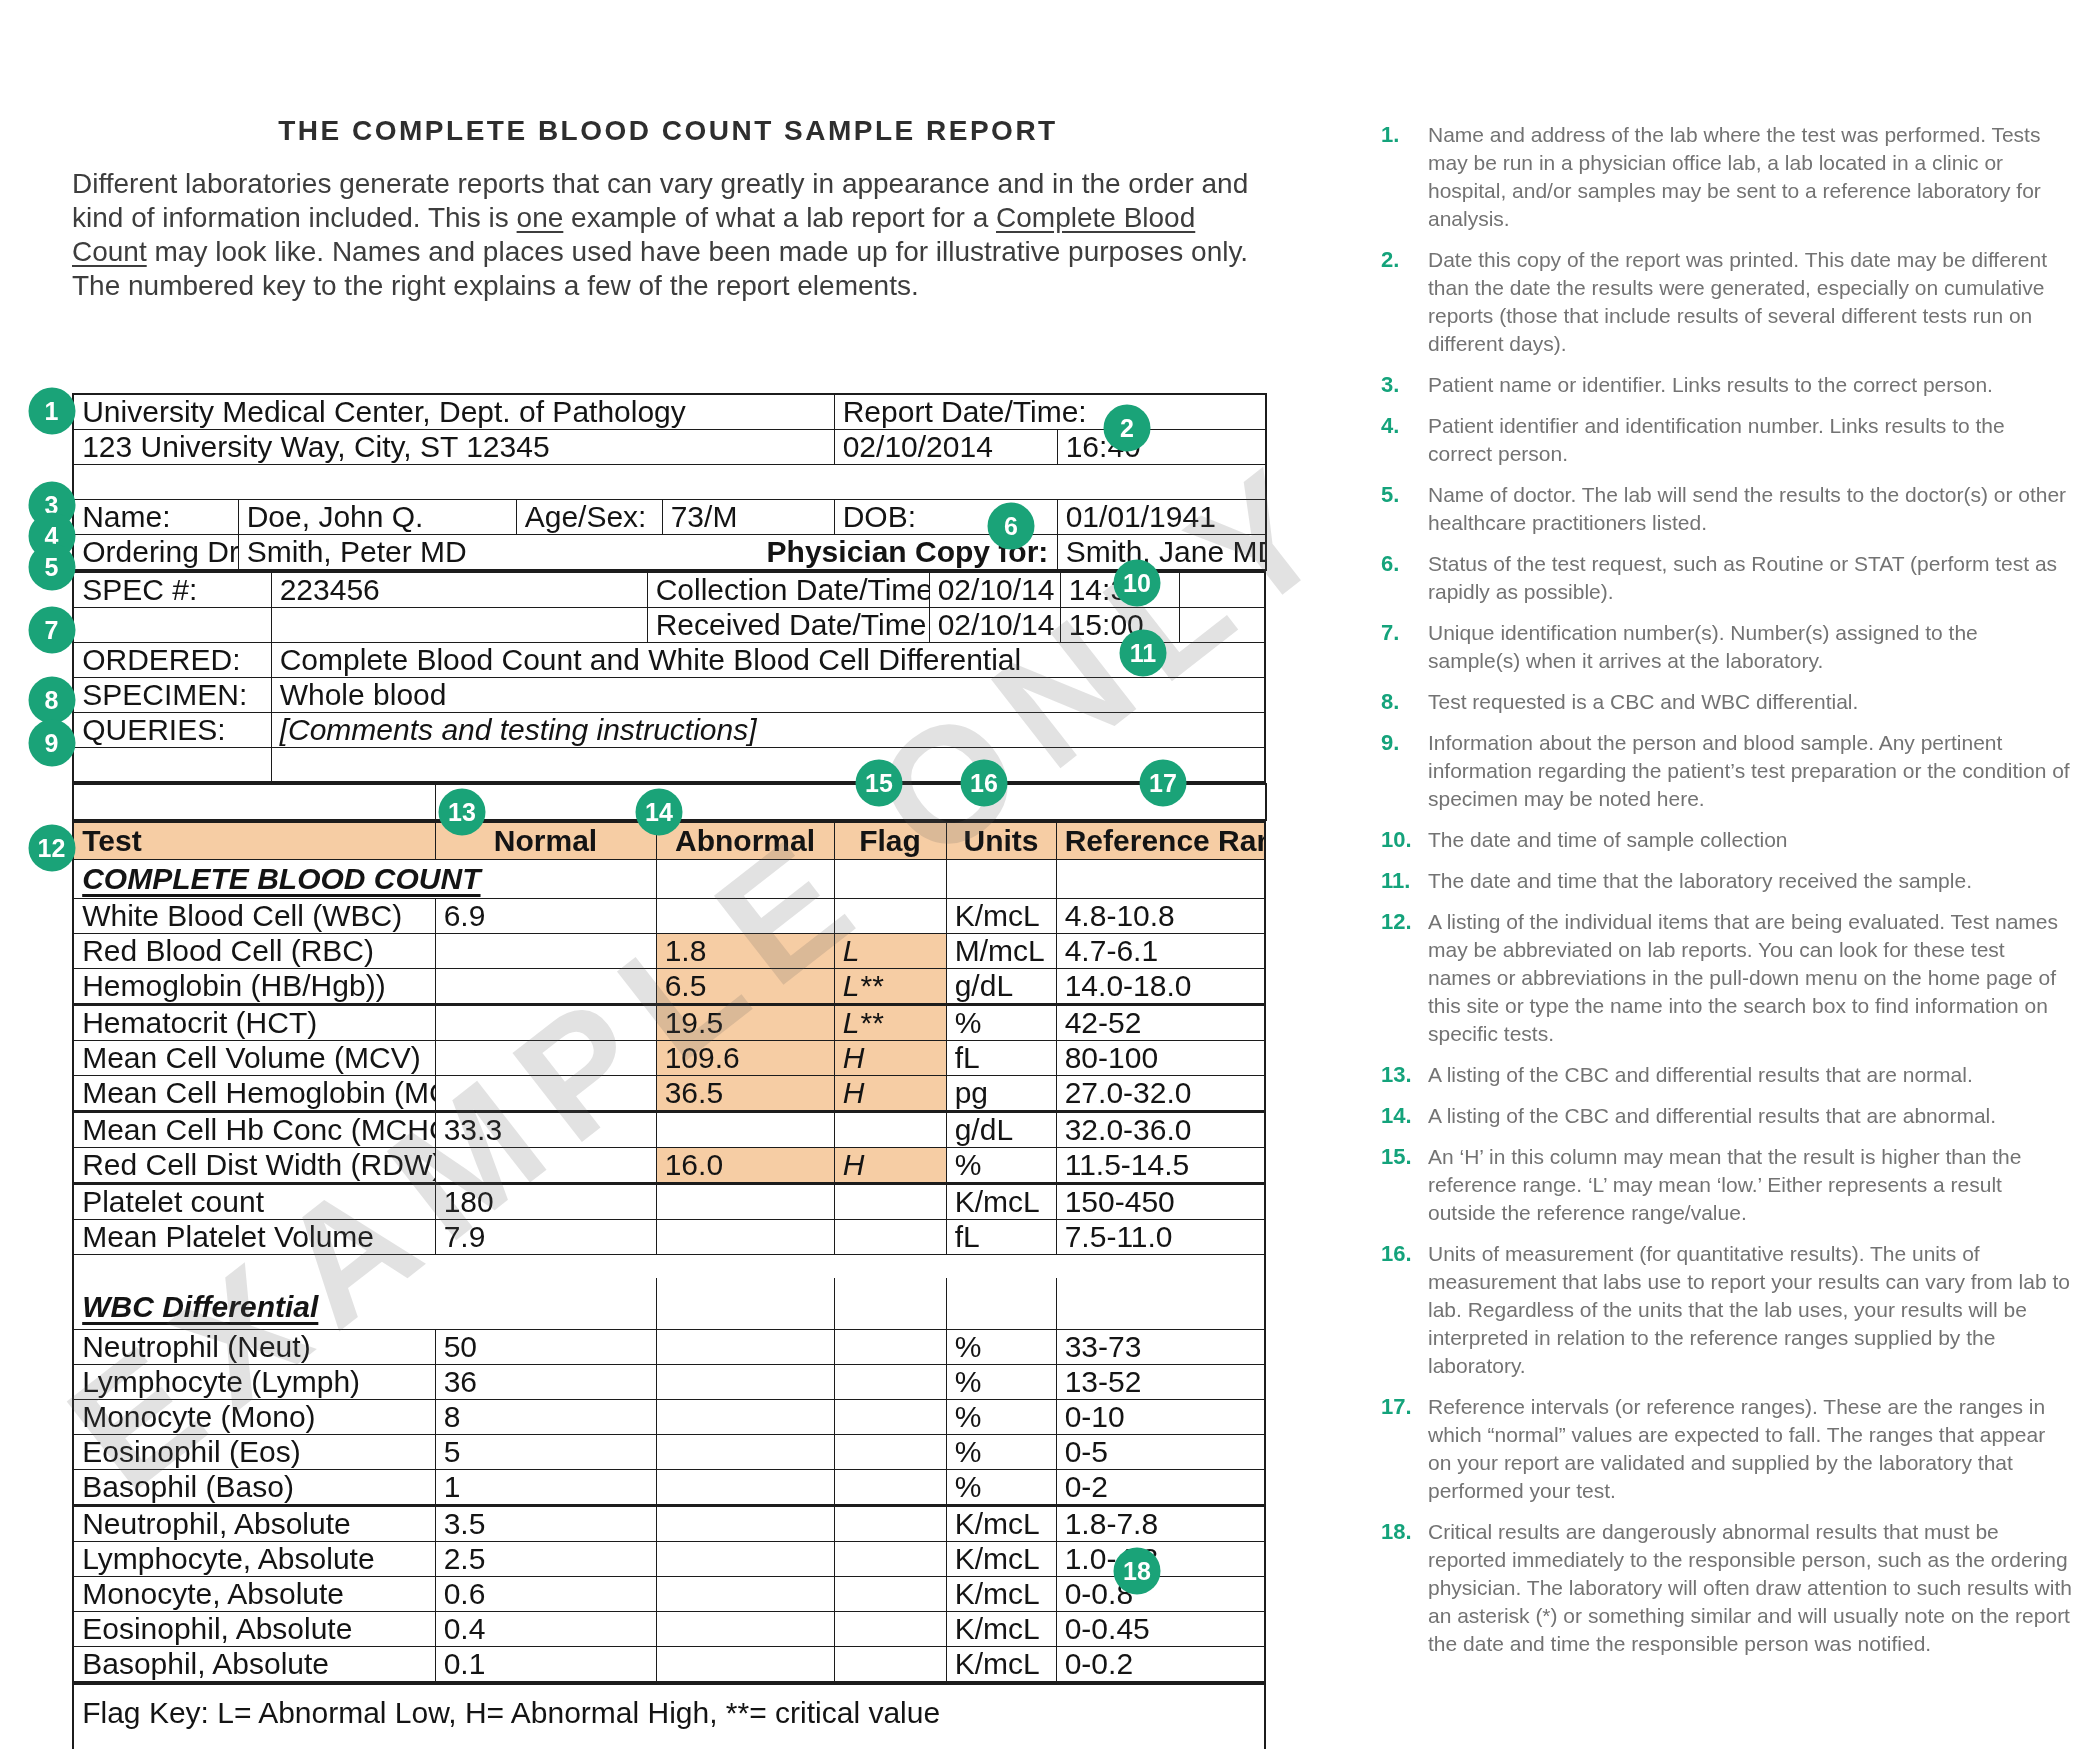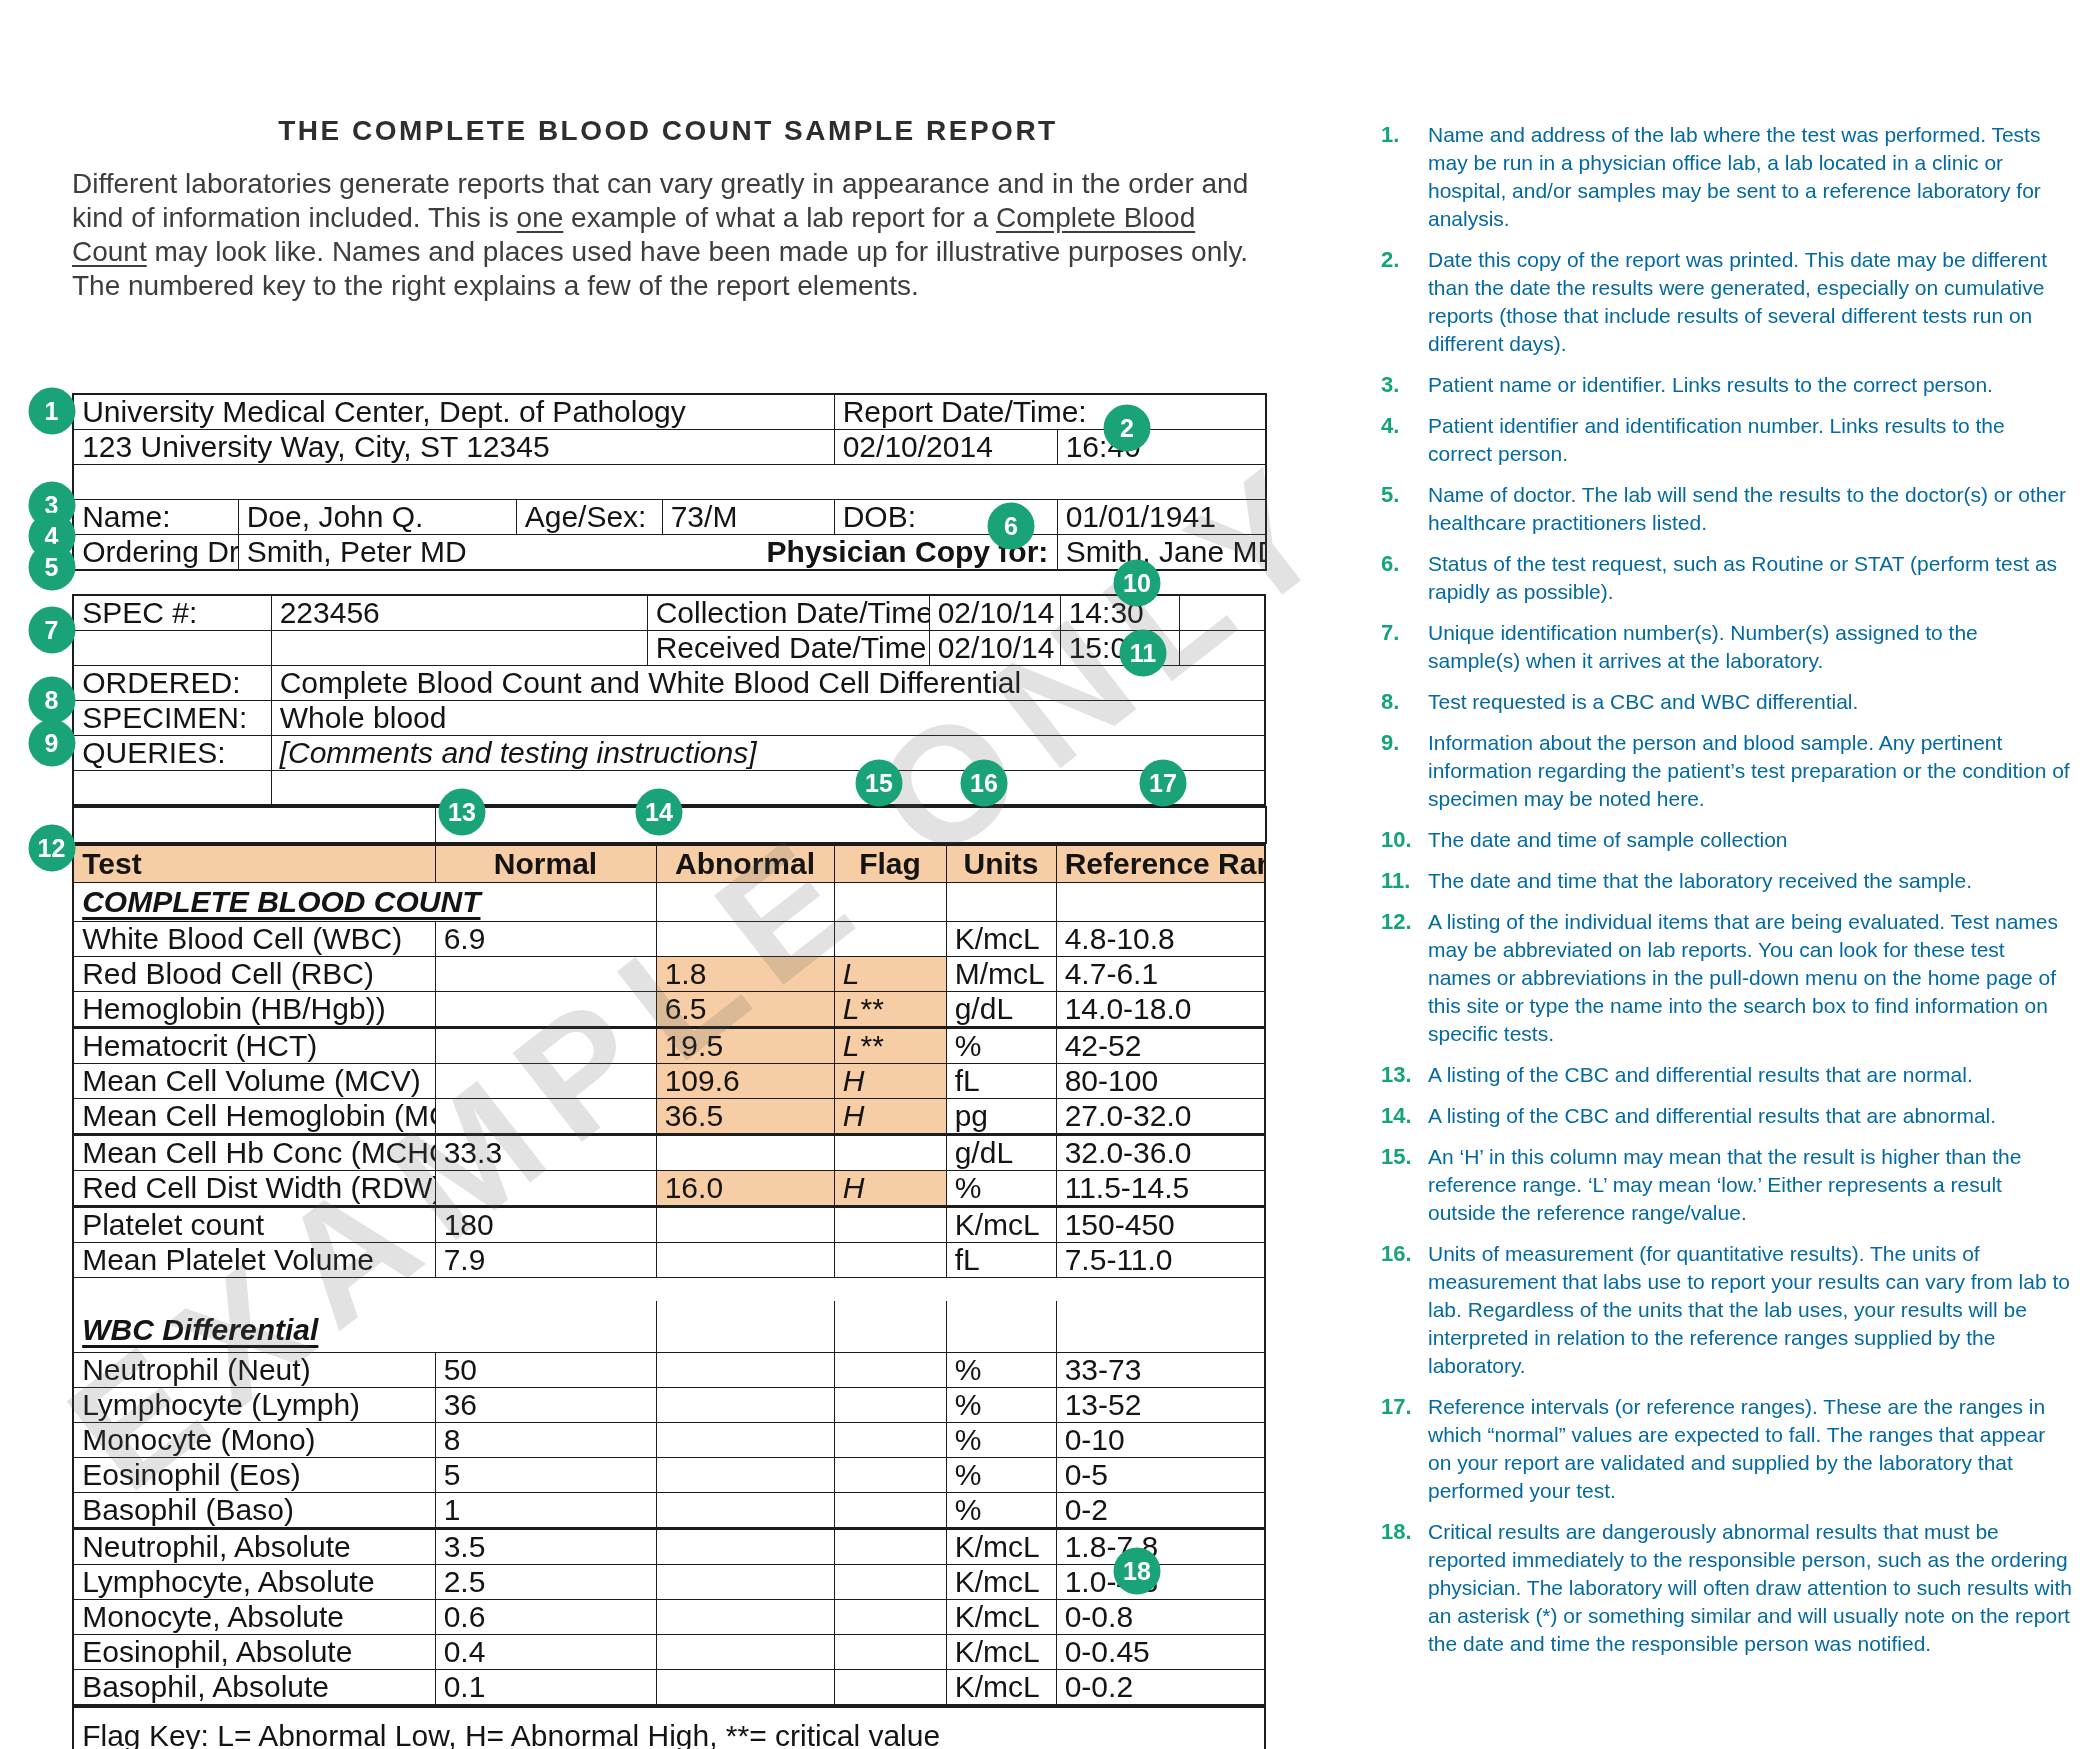--- a/index.html
+++ b/index.html
@@ -25,21 +25,21 @@
     font-size:30px;color:#141414;
   }
   .report table{border:2.5px solid #1c1c1c;}
   .report td,.report th{
     border:1.6px solid #1c1c1c;padding:0 8.2px;overflow:hidden;white-space:nowrap;
     background:transparent;font-weight:normal;text-align:left;
   }
   .lbl{font-weight:bold;}
   .t-main td{height:31px;}
   .t-main tr.r-sp td{height:34px;border-left:none;border-right:none;}
-  .t-spec{margin-top:23px;}
+  .t-spec{}
   .t-spec td{height:31px;}
   .t-spec tr.r-blank td{height:33px;}
   .t-blankB{border-top:none;}
   .t-blankB td{height:34px;}
   .t-results{border-top:none;}
   .t-results th{
     height:36px;background:#F6CDA4;font-weight:bold;text-align:center;
   }
   .t-results th.c-test{text-align:left;}
   .t-results td{height:27px;}
@@ -74,21 +74,21 @@
     display:flex;align-items:center;justify-content:center;
     transform:translate(-50%,-50%);
   }
   
   .key-col{position:absolute;left:1381px;top:121px;width:691px;}
   .key-item{display:flex;margin-bottom:13px;}
   .key-num{
     flex:0 0 47px;color:#14A37B;font-weight:bold;font-size:22px;line-height:28px;
   }
   .key-text{
-    flex:1;max-width:659px;color:#0369a1;font-size:21px;line-height:28px;
+    flex:1;max-width:659px;color:#737373;font-size:21px;line-height:28px;
   }
 </style>
 </head>
 <body>
 
 <h1 class="doc-title">THE COMPLETE BLOOD COUNT SAMPLE REPORT</h1>
 
 <p class="intro"><span>Different laboratories generate reports that can vary greatly in appearance and in the order and kind of information included. This is </span><span class="u">one</span><span> example of what a lab report for a </span><span class="u">Complete Blood Count</span><span> may look like. Names and places used have been made up for illustrative purposes only. The numbered key to the right explains a few of the report elements.</span></p>
 
 <div class="report">

